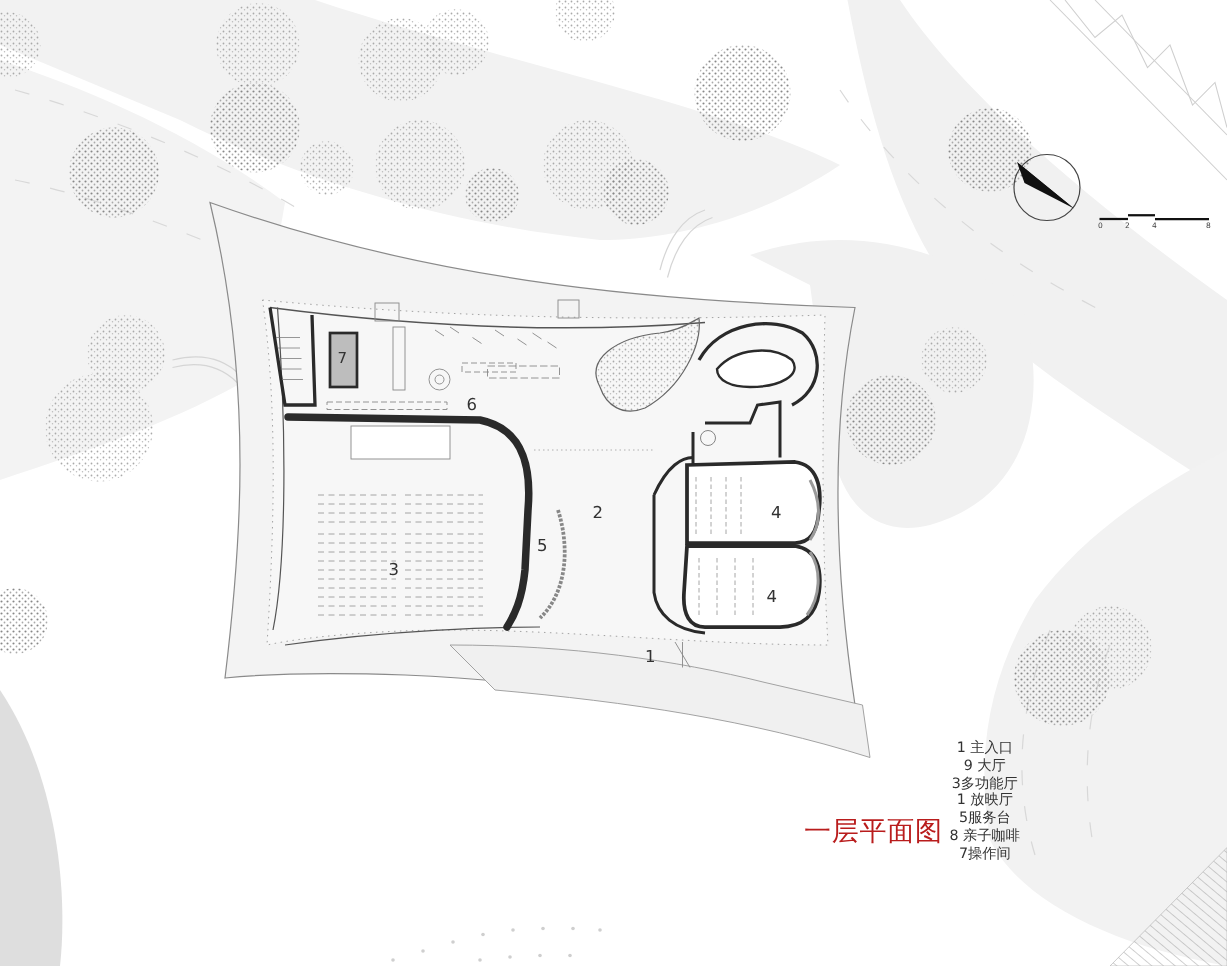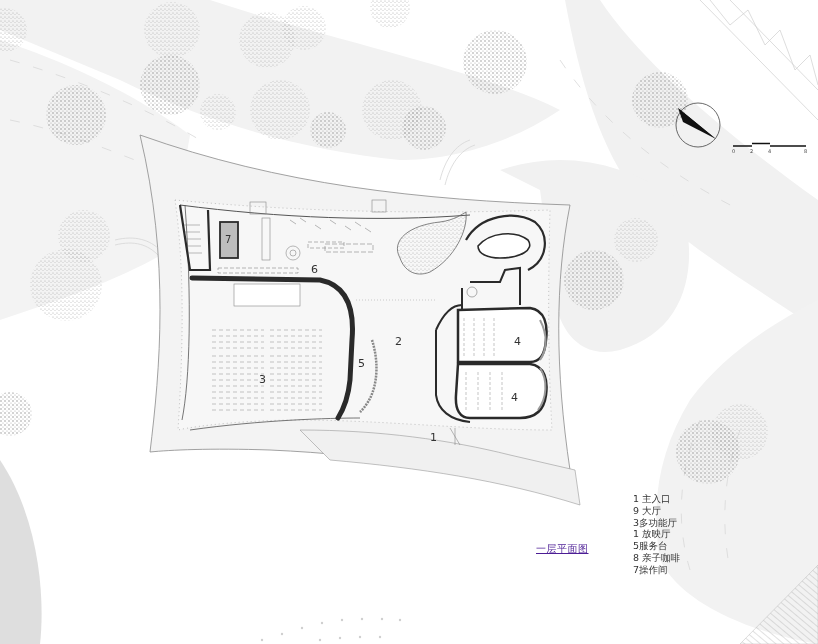--- a/index.html
+++ b/index.html
@@ -1,21 +1,21 @@
 <!DOCTYPE html>
 <html><head>
 <meta charset="utf-8">
 <style>
   html, body { margin:0; padding:0; background:#ffffff; }
   body { width:818px; height:644px; overflow:hidden; position:relative; font-family:"DejaVu Sans", sans-serif; }
   #plan { position:absolute; left:0; top:0; width:818px; height:644px; }
   .room-label { position:absolute; font-size:11px; color:#333; font-family:"DejaVu Sans", sans-serif; line-height:1; }
-  .legend { position:absolute; left:633px; top:493px; font-size:9.5px; color:#333; line-height:11.8px; }
+  .legend { position:absolute; left:633px; top:493px; font-size:9.5px; color:#333; line-height:11.8px;text-align:center; }
   .legend div { white-space:nowrap; }
-  .plan-title { position:absolute; left:536px; top:542px; font-size:10px; color:#4c1d95; letter-spacing:0.5px;text-decoration:underline; }
+  .plan-title { position:absolute; left:536px; top:542px; font-size:18px; color:#b91c1c; letter-spacing:0.5px; }
   .scale-tick { position:absolute; font-size:5px; color:#444; }
   .label7 { position:absolute; left:225px; top:234px; font-size:10px; color:#333; }
 </style>
 </head>
 <body>
 
 <svg id="plan" viewBox="0 0 818 644" xmlns="http://www.w3.org/2000/svg">
   <defs>
     <pattern id="treeDots" width="4" height="4" patternUnits="userSpaceOnUse">
       <circle cx="1" cy="1" r="0.7" fill="#888"></circle>

